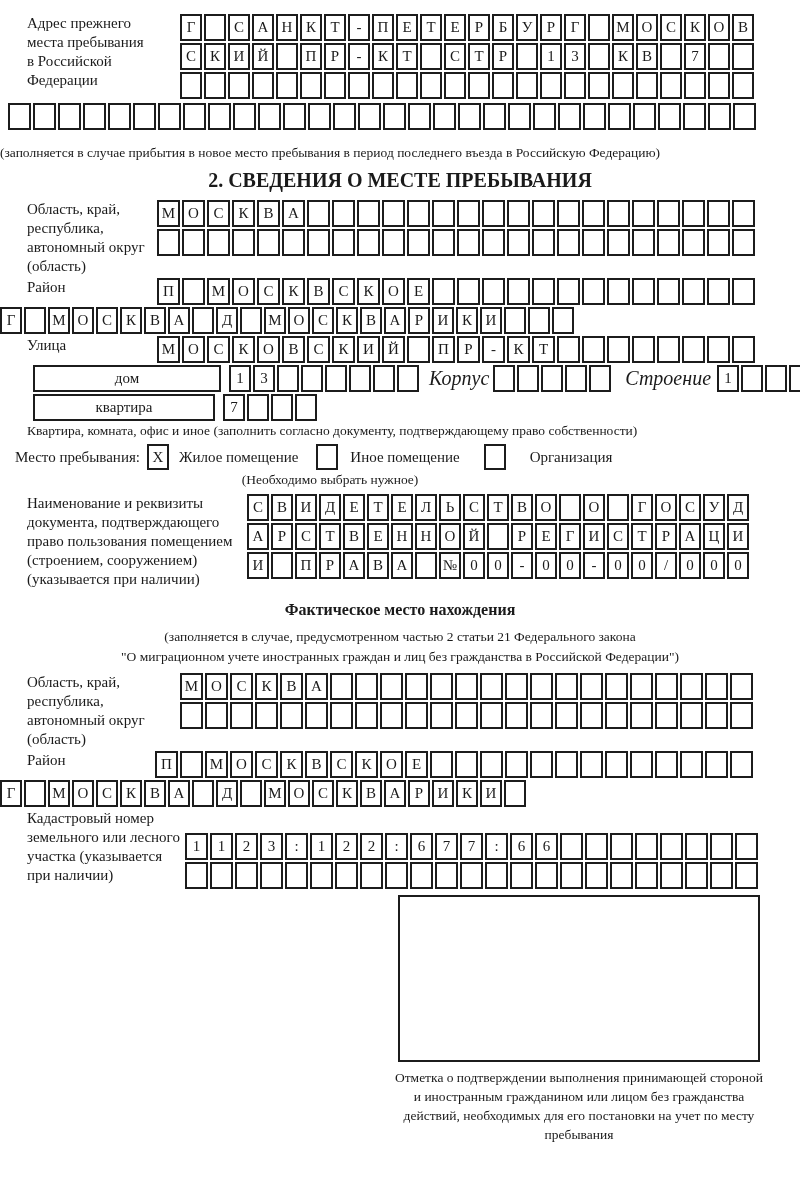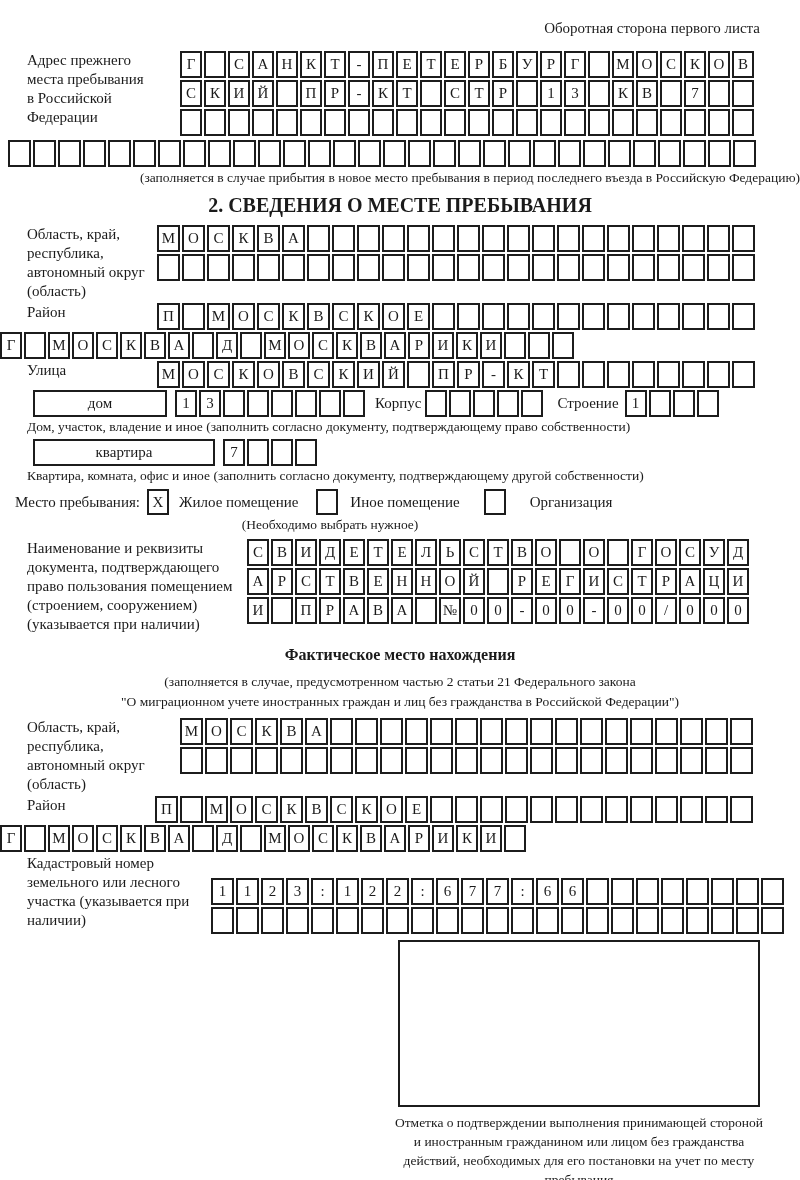--- a/index.html
+++ b/index.html
@@ -20,49 +20,48 @@
   .gcol > .cells{margin-bottom:2px;}
   .frow{display:flex;margin-bottom:2px;align-items:flex-start;}
   .lbl{box-sizing:border-box;padding-left:27px;font-size:15px;line-height:19px;flex-shrink:0;}
   .w180{width:180px;padding-right:30px;}
   .w157{width:157px;padding-right:10px;}
   .w186{width:186px;padding-right:8px;}
   .w247{width:247px;padding-right:10px;}
   .wf180{width:180px;padding-right:15px;}
   .w155{width:155px;}
   .w225{width:225px;}
-  .w185{width:211px;padding-right:2px;}
+  .w185{width:185px;padding-right:2px;}
   .full-row{margin-left:8px;margin-top:1px;}
   .cap{font-size:13.5px;line-height:18px;}
-  .cap.center{text-align:right;margin-top:2px;}
+  .cap.center{text-align:left;margin-top:14px;}
   .cap.left{padding-left:27px;margin:1px 0 3px 0;}
   .sec-title{text-align:center;font-weight:bold;font-size:20px;margin:7px 0 8px 0;}
   .type-box{
     box-sizing:border-box;border:2px solid #1c1c1c;height:27px;display:flex;
     align-items:center;justify-content:center;font-size:15px;flex-shrink:0;
   }
   .dom-row{display:flex;margin:2px 0 1px 33px;align-items:center;}
-  .inline-lbl{font-size:15px;line-height:27px;flex-shrink:0;}
+  .inline-lbl{font-size:20px;line-height:27px;flex-shrink:0;font-style:italic;}
   .chk-row{display:flex;align-items:center;padding-left:15px;margin-top:4px;font-size:15px;}
   .chk{box-sizing:border-box;width:22px;height:26px;border:2px solid #1c1c1c;
     display:flex;align-items:center;justify-content:center;font-size:15px;flex-shrink:0;}
   .chk-note{margin-left:130px;width:400px;text-align:center;font-size:13.5px;margin-top:2px;}
   .fact-title{text-align:center;font-weight:bold;font-size:16px;margin:12px 0 8px 0;}
   .fact-cap{text-align:center;font-size:13.5px;line-height:20px;}
   .stamp-box{margin:4px 0 0 398px;width:362px;height:167px;border:2px solid #1c1c1c;box-sizing:border-box;}
   .stamp-cap{margin:6px 0 0 390px;width:378px;text-align:center;font-size:13.5px;line-height:19px;}
   .mt6{margin-top:6px;}
   .mt14{margin-top:14px;}
 </style>
 </head>
 <body>
 
 <div class="page">
 
-  <div class="hdr-note">Оборотная сторона первого листа</div>
 
   <section class="mt14">
     <div class="frow">
       <div class="lbl w180">Адрес прежнего места пребывания в Российской Федерации</div>
       <div class="gcol">
         <div class="cells">
             <span class="cell">Г</span>
             <span class="cell"></span>
             <span class="cell">С</span>
             <span class="cell">А</span>
@@ -319,21 +318,21 @@
         <span class="cell"></span>
         <span class="cell"></span>
         <span class="cell"></span>
         <span class="cell"></span>
         <span class="cell"></span>
         <span class="cell"></span>
       </div>
   </div>
 
   <div class="dom-row">
-    <div class="type-box" style="width:134px;">дом</div>
+    <div class="type-box" style="width:188px;">дом</div>
     <div class="cells" style="margin-left:8px;">
         <span class="cell">1</span>
         <span class="cell">3</span>
         <span class="cell"></span>
         <span class="cell"></span>
         <span class="cell"></span>
         <span class="cell"></span>
         <span class="cell"></span>
         <span class="cell"></span>
       </div>
@@ -346,32 +345,31 @@
         <span class="cell"></span>
       </div>
     <div class="inline-lbl" style="margin:0 6px 0 12px;">Строение</div>
     <div class="cells">
         <span class="cell">1</span>
         <span class="cell"></span>
         <span class="cell"></span>
         <span class="cell"></span>
       </div>
   </div>
-  <div class="cap left">Дом, участок, владение и иное (заполнить согласно документу, подтверждающему право собственности)</div>
 
   <div class="dom-row">
     <div class="type-box" style="width:182px;">квартира</div>
     <div class="cells" style="margin-left:8px;">
         <span class="cell">7</span>
         <span class="cell"></span>
         <span class="cell"></span>
         <span class="cell"></span>
       </div>
   </div>
-  <div class="cap left">Квартира, комната, офис и иное (заполнить согласно документу, подтверждающему другой собственности)</div>
+  <div class="cap left">Квартира, комната, офис и иное (заполнить согласно документу, подтверждающему право собственности)</div>
 
   <div class="chk-row">
     <span>Место пребывания:</span>
     <span class="chk" style="margin-left:7px;">X</span>
     <span style="margin-left:10px;">Жилое помещение</span>
     <span class="chk" style="margin-left:18px;"></span>
     <span style="margin-left:12px;">Иное помещение</span>
     <span class="chk" style="margin-left:24px;"></span>
     <span style="margin-left:24px;">Организация</span>
   </div>

